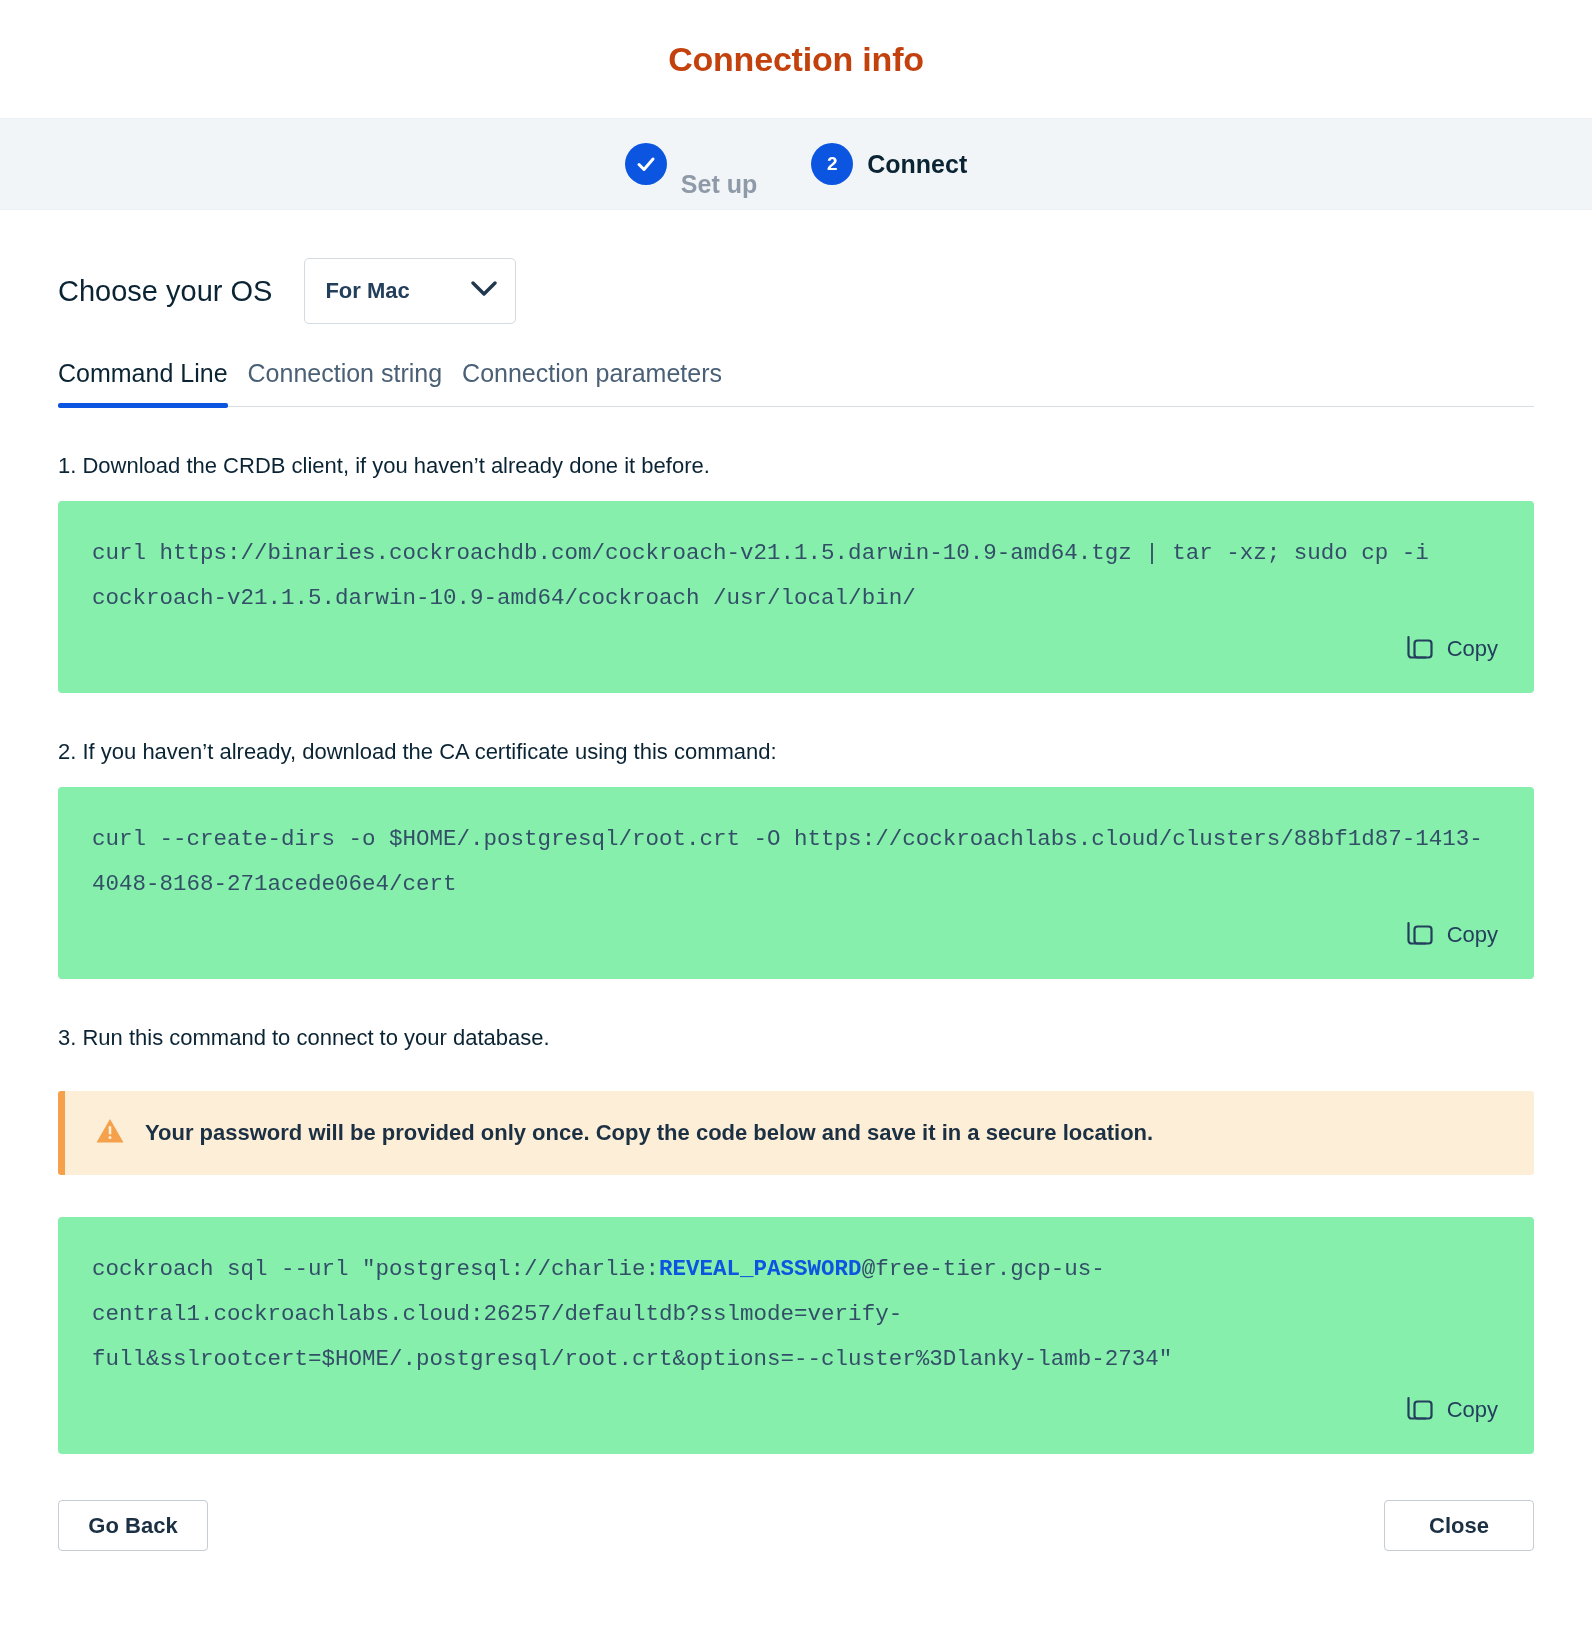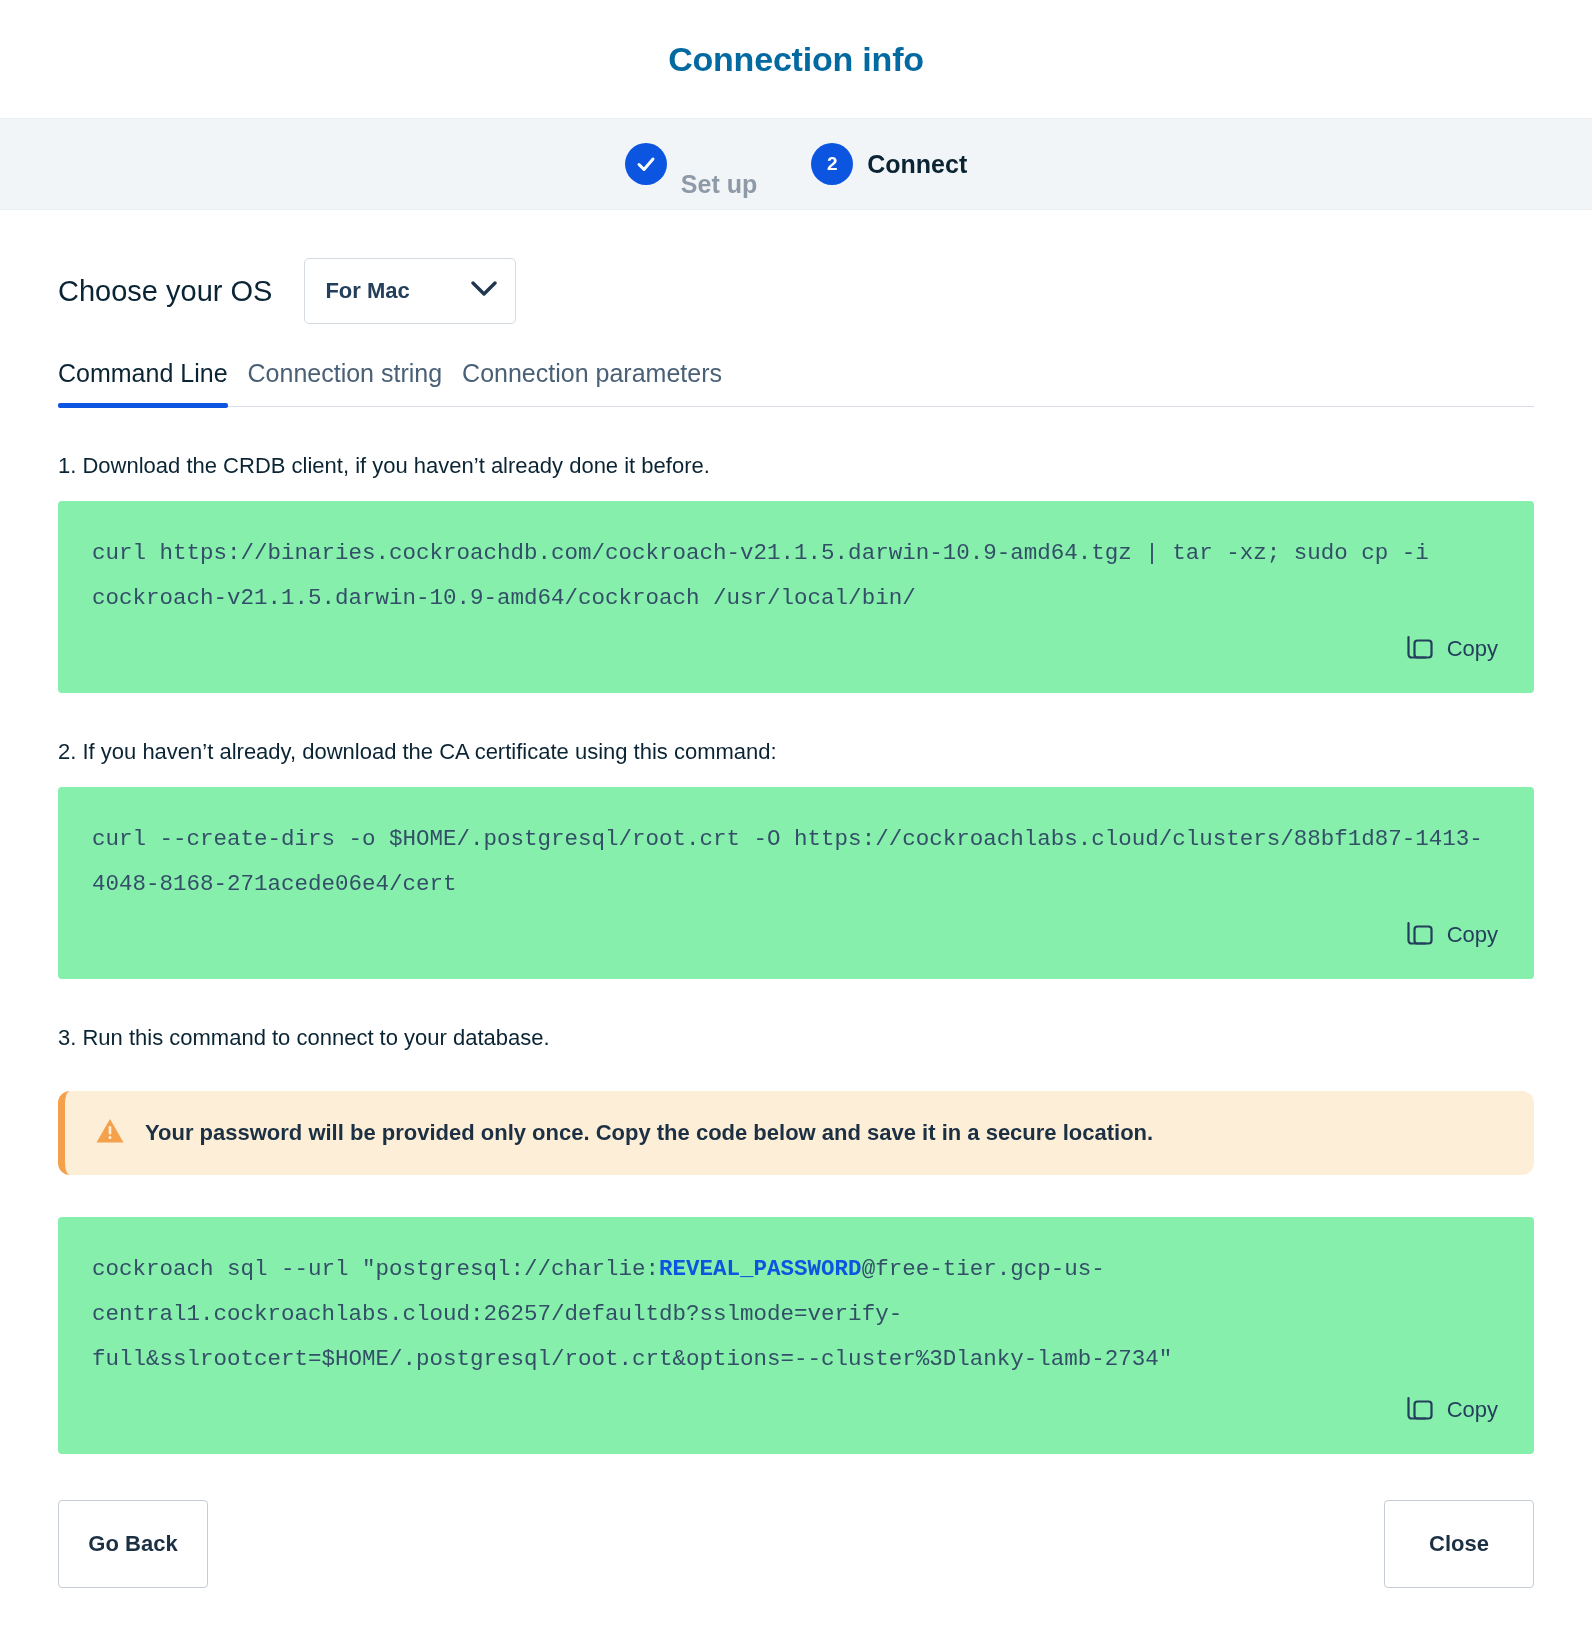--- a/index.html
+++ b/index.html
@@ -20,21 +20,21 @@
   .modal-header {
     height: 118px;
     display: flex;
     align-items: center;
     justify-content: center;
     background: #ffffff;
   }
   .modal-title {
     font-size: 34px;
     font-weight: 700;
-    color: #0369a1;
+    color: #c2410c;
     letter-spacing: -0.2px;
   }
 
   
   .stepper {
     background: #f2f5f7;
     height: 92px;
     display: flex;
     align-items: center;
     justify-content: center;
@@ -149,21 +149,21 @@
     font-size: 22px;
     font-family: "Liberation Sans", sans-serif;
   }
   .copy-icon { display: block; }
 
   
   .warning {
     margin-top: 40px;
     background: #fdeed8;
     border-left: 7px solid #f5a04a;
-    border-radius: 12px;
+    border-radius: 3px;
     display: flex;
     align-items: center;
     gap: 20px;
     padding: 26px 30px;
   }
   .warning-text {
     font-size: 22px;
     font-weight: 700;
     color: #1c3044;
   }
@@ -172,21 +172,21 @@
   .modal-footer {
     display: flex;
     justify-content: space-between;
     align-items: center;
     padding: 46px 58px 46px 58px;
   }
   .btn {
     border: 1px solid #c5ccd4;
     background: #ffffff;
     border-radius: 4px;
-    height: 88px;
+    height: 51px;
     min-width: 150px;
     padding: 0 24px;
     font-size: 22px;
     font-weight: 700;
     color: #1c3044;
     font-family: "Liberation Sans", sans-serif;
     cursor: pointer;
   }
 </style>
 </head>

